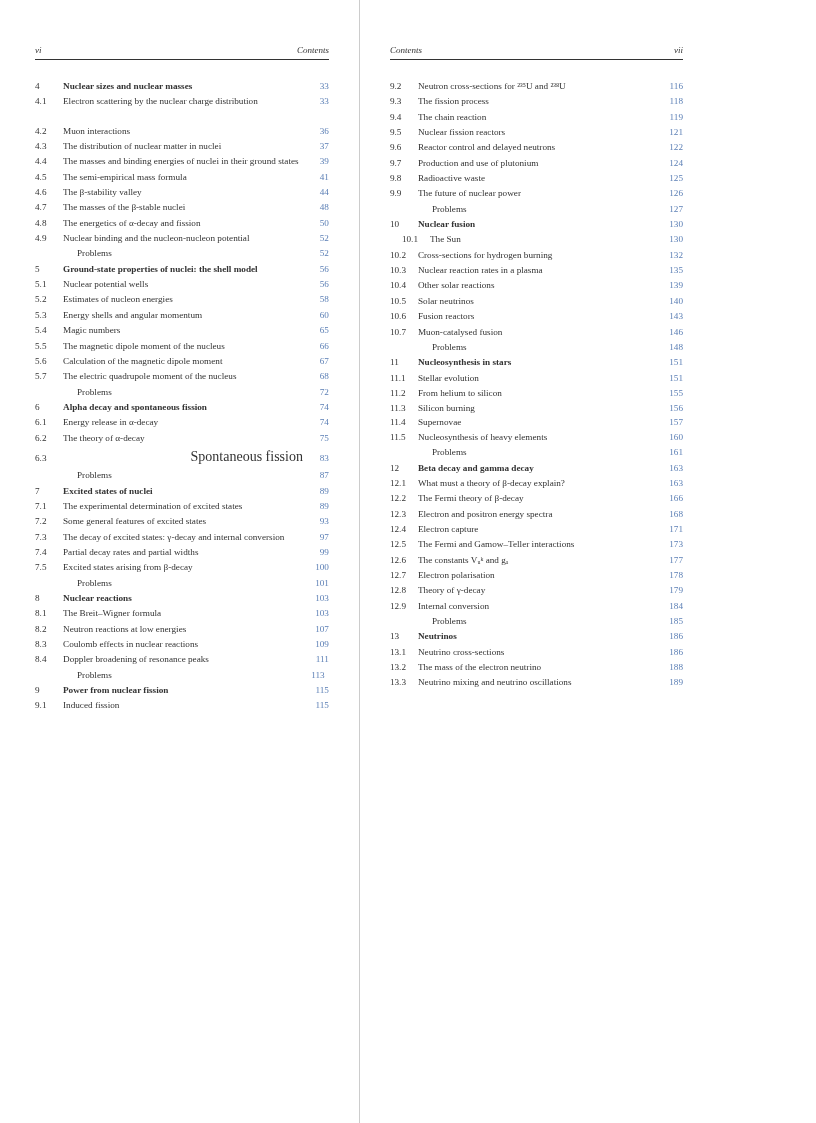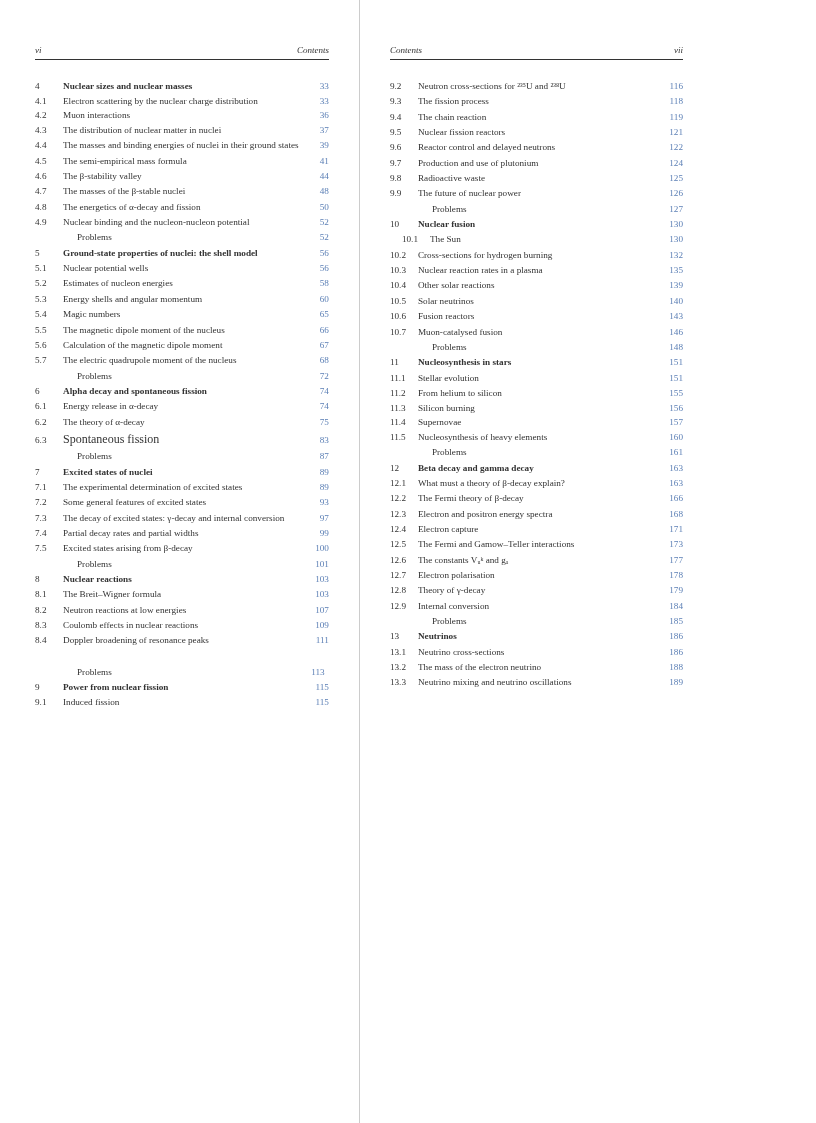--- a/index.html
+++ b/index.html
@@ -48,21 +48,21 @@
     <div class="header">
       <span class="header-text">vi</span>
       <span class="header-text">Contents</span>
     </div>
     <div id="left-toc">
         <div style="display: flex; align-items: baseline; margin-bottom: 2px; line-height: 1.45;">
           <span style="min-width: 28px; font-size: 9.2px; color: rgb(51, 51, 51); flex-shrink: 0;">4</span>
           <span style="flex: 1 1 0%; font-size: 9.2px; color: rgb(51, 51, 51); padding-right: 4px; font-weight: bold;">Nuclear sizes and nuclear masses</span>
           <span style="font-size: 9.2px; color: rgb(91, 127, 181); min-width: 22px; text-align: right;">33</span>
         </div>
-        <div style="display: flex; align-items: baseline; margin-bottom: 0; line-height: 1.45;">
+        <div style="display: flex; align-items: baseline; margin-bottom: 16px; line-height: 1.45;">
           <span style="min-width: 28px; font-size: 9.2px; color: rgb(51, 51, 51); flex-shrink: 0;">4.1</span>
           <span style="flex: 1 1 0%; font-size: 9.2px; color: rgb(51, 51, 51); padding-right: 4px;">Electron scattering by the nuclear charge distribution</span>
           <span style="font-size: 9.2px; color: rgb(91, 127, 181); min-width: 22px; text-align: right;">33</span>
         </div>
         <div style="display: flex; align-items: baseline; margin-bottom: 2px; line-height: 1.45;">
           <span style="min-width: 28px; font-size: 9.2px; color: rgb(51, 51, 51); flex-shrink: 0;">4.2</span>
           <span style="flex: 1 1 0%; font-size: 9.2px; color: rgb(51, 51, 51); padding-right: 4px;">Muon interactions</span>
           <span style="font-size: 9.2px; color: rgb(91, 127, 181); min-width: 22px; text-align: right;">36</span>
         </div>
         <div style="display: flex; align-items: baseline; margin-bottom: 2px; line-height: 1.45;">
@@ -160,21 +160,21 @@
           <span style="flex: 1 1 0%; font-size: 9.2px; color: rgb(51, 51, 51); padding-right: 4px;">Energy release in α-decay</span>
           <span style="font-size: 9.2px; color: rgb(91, 127, 181); min-width: 22px; text-align: right;">74</span>
         </div>
         <div style="display: flex; align-items: baseline; margin-bottom: 2px; line-height: 1.45;">
           <span style="min-width: 28px; font-size: 9.2px; color: rgb(51, 51, 51); flex-shrink: 0;">6.2</span>
           <span style="flex: 1 1 0%; font-size: 9.2px; color: rgb(51, 51, 51); padding-right: 4px;">The theory of α-decay</span>
           <span style="font-size: 9.2px; color: rgb(91, 127, 181); min-width: 22px; text-align: right;">75</span>
         </div>
         <div style="display: flex; align-items: baseline; margin-bottom: 2px; line-height: 1.45;">
           <span style="min-width: 28px; font-size: 9.2px; color: rgb(51, 51, 51); flex-shrink: 0;">6.3</span>
-          <span style="flex: 1 1 0%; font-size: 12px; color: rgb(51, 51, 51); padding-right: 4px;">Spontaneous fission</span>
+          <span style="flex: 1 1 0%; font-size: 14px; color: rgb(51, 51, 51); padding-right: 4px; text-align: right;">Spontaneous fission</span>
           <span style="font-size: 9.2px; color: rgb(91, 127, 181); min-width: 22px; text-align: right;">83</span>
         </div>
         <div style="display: flex; align-items: baseline; margin-bottom: 2px; line-height: 1.45;">
           <span style="min-width: 28px; font-size: 9.2px; flex-shrink: 0;"></span>
           <span style="flex: 1 1 0%; font-size: 9.2px; color: rgb(51, 51, 51); padding-left: 14px;">Problems</span>
           <span style="font-size: 9.2px; color: rgb(91, 127, 181); min-width: 22px; text-align: right;">87</span>
         </div>
         <div style="display: flex; align-items: baseline; margin-bottom: 2px; line-height: 1.45;">
           <span style="min-width: 28px; font-size: 9.2px; color: rgb(51, 51, 51); flex-shrink: 0;">7</span>
           <span style="flex: 1 1 0%; font-size: 9.2px; color: rgb(51, 51, 51); padding-right: 4px; font-weight: bold;">Excited states of nuclei</span>
@@ -231,21 +231,21 @@
           <span style="font-size: 9.2px; color: rgb(91, 127, 181); min-width: 22px; text-align: right;">109</span>
         </div>
         <div style="display: flex; align-items: baseline; margin-bottom: 2px; line-height: 1.45;">
           <span style="min-width: 28px; font-size: 9.2px; color: rgb(51, 51, 51); flex-shrink: 0;">8.4</span>
           <span style="flex: 1 1 0%; font-size: 9.2px; color: rgb(51, 51, 51); padding-right: 4px;">Doppler broadening of resonance peaks</span>
           <span style="font-size: 9.2px; color: rgb(91, 127, 181); min-width: 22px; text-align: right;">111</span>
         </div>
         <div style="display: flex; align-items: baseline; margin-bottom: 2px; line-height: 1.45;">
           <span style="min-width: 28px; font-size: 9.2px; flex-shrink: 0;"></span>
           <span style="flex: 1 1 0%; font-size: 9.2px; color: rgb(51, 51, 51); padding-left: 14px;">Problems</span>
-          <span style="font-size: 9.2px; color: rgb(91, 127, 181); min-width: 22px; text-align: center; margin-top: 16px;">113</span>
+          <span style="font-size: 9.2px; color: rgb(91, 127, 181); min-width: 22px; text-align: center;">113</span>
         </div>
         <div style="display: flex; align-items: baseline; margin-bottom: 2px; line-height: 1.45;">
           <span style="min-width: 28px; font-size: 9.2px; color: rgb(51, 51, 51); flex-shrink: 0;">9</span>
           <span style="flex: 1 1 0%; font-size: 9.2px; color: rgb(51, 51, 51); padding-right: 4px; font-weight: bold;">Power from nuclear fission</span>
           <span style="font-size: 9.2px; color: rgb(91, 127, 181); min-width: 22px; text-align: right;">115</span>
         </div>
         <div style="display: flex; align-items: baseline; margin-bottom: 2px; line-height: 1.45;">
           <span style="min-width: 28px; font-size: 9.2px; color: rgb(51, 51, 51); flex-shrink: 0;">9.1</span>
           <span style="flex: 1 1 0%; font-size: 9.2px; color: rgb(51, 51, 51); padding-right: 4px;">Induced fission</span>
           <span style="font-size: 9.2px; color: rgb(91, 127, 181); min-width: 22px; text-align: right;">115</span>

